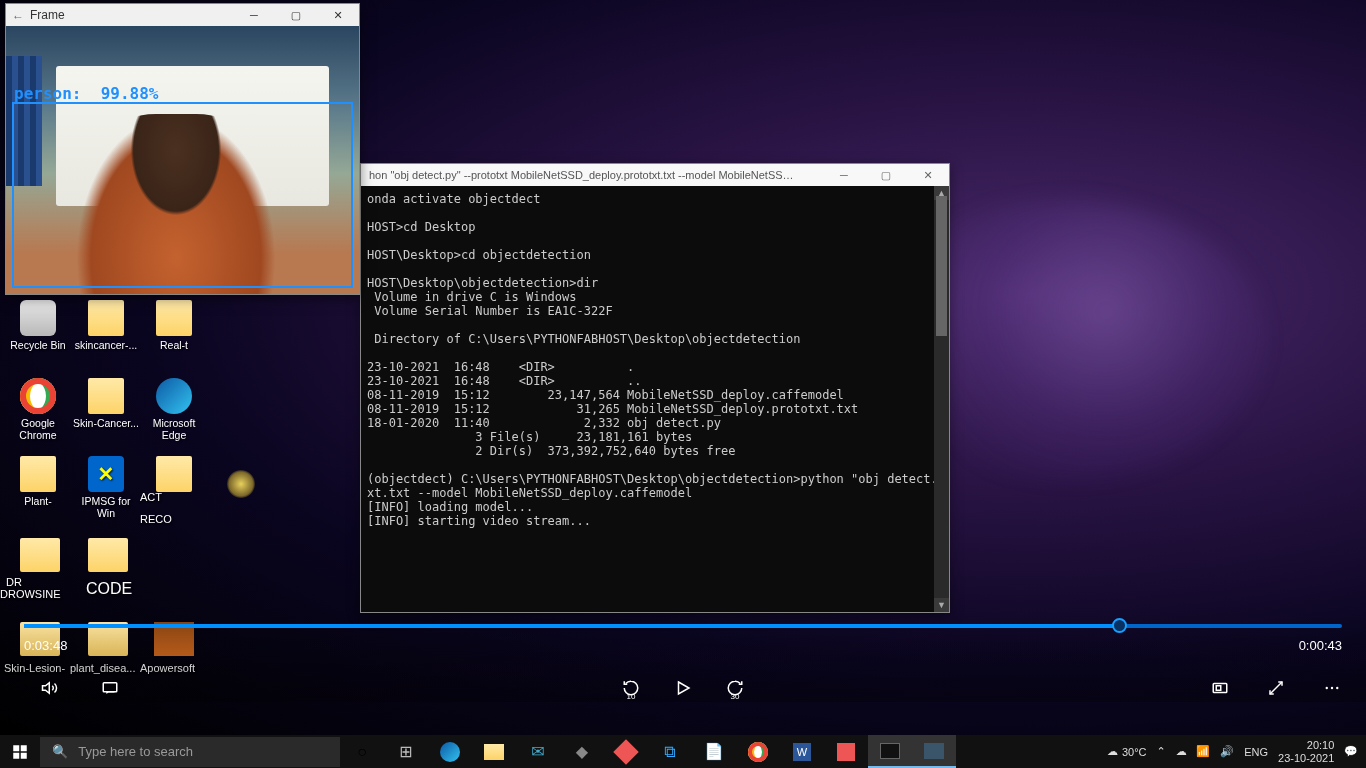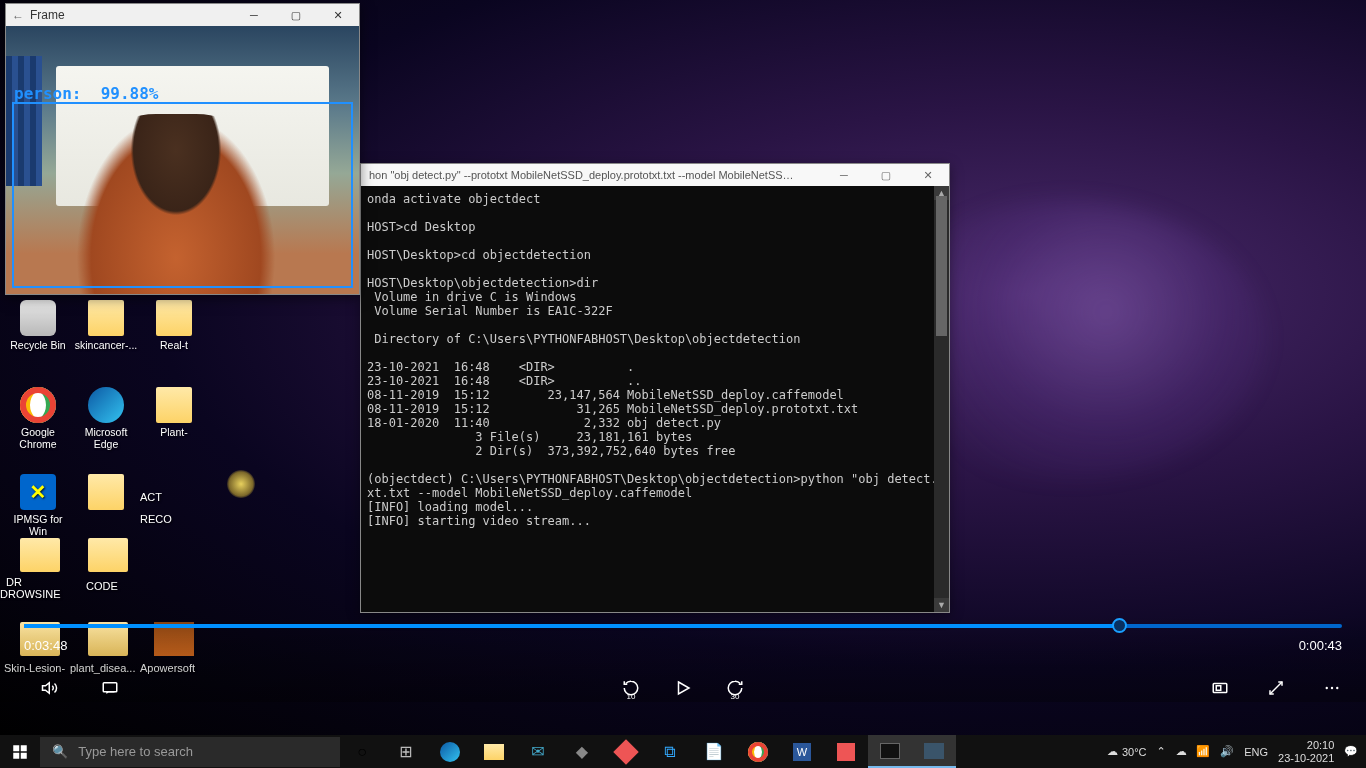--- a/index.html
+++ b/index.html
@@ -32,21 +32,21 @@
 }
 
 
 .desktop-icons {
   position: absolute;
   top: 300px;
   left: 5px;
   display: grid;
   grid-template-columns: repeat(3, 66px);
   grid-auto-rows: 78px;
-  gap: 9px;
+  gap: 0;
   column-gap: 2px;
 }
 .desktop-icon {
   display: flex;
   flex-direction: column;
   align-items: center;
   color: #fff;
   font-size: 10.5px;
   text-align: center;
   text-shadow: 1px 1px 2px rgba(0,0,0,0.8);
@@ -224,21 +224,21 @@
 .overlay-left-labels {
   position: absolute;
   left: 140px;
   top: 486px;
   color: #fff;
   font-size: 11px;
   line-height: 22px;
   text-shadow: 1px 1px 2px #000;
 }
 .overlay-dr { position:absolute; top:576px; left:6px; color:#fff; font-size:11px; text-shadow:1px 1px 2px #000; }
-.overlay-code { position:absolute; top:580px; left:86px; color:#fff; font-size:11px; text-shadow:1px 1px 2px #000; }
+.overlay-code { position:absolute; top:580px; left:86px; color:#fff; font-size:16px; text-shadow:1px 1px 2px #000; }
 
 .recording-filename {
   position: absolute;
   top: 562px;
   left: 22px;
   color: #fff;
   font-size: 34px;
   font-weight: 300;
   text-shadow: 1px 1px 3px rgba(0,0,0,0.8);
 }
@@ -399,20 +399,24 @@
         <div class="ic folder"></div>
         <span>skincancer-...</span>
       </div>
     <div class="desktop-icon">
         <div class="ic folder"></div>
         <span>Real-t</span>
       </div>
     <div class="desktop-icon">
         <div class="ic chrome"></div>
         <span>Google Chrome</span>
+      </div>
+    <div class="desktop-icon">
+        <div class="ic folder"></div>
+        <span>Skin-Cancer...</span>
       </div>
     <div class="desktop-icon">
         <div class="ic edge"></div>
         <span>Microsoft Edge</span>
       </div>
     <div class="desktop-icon">
         <div class="ic folder"></div>
         <span>Plant-</span>
       </div>
     <div class="desktop-icon">

